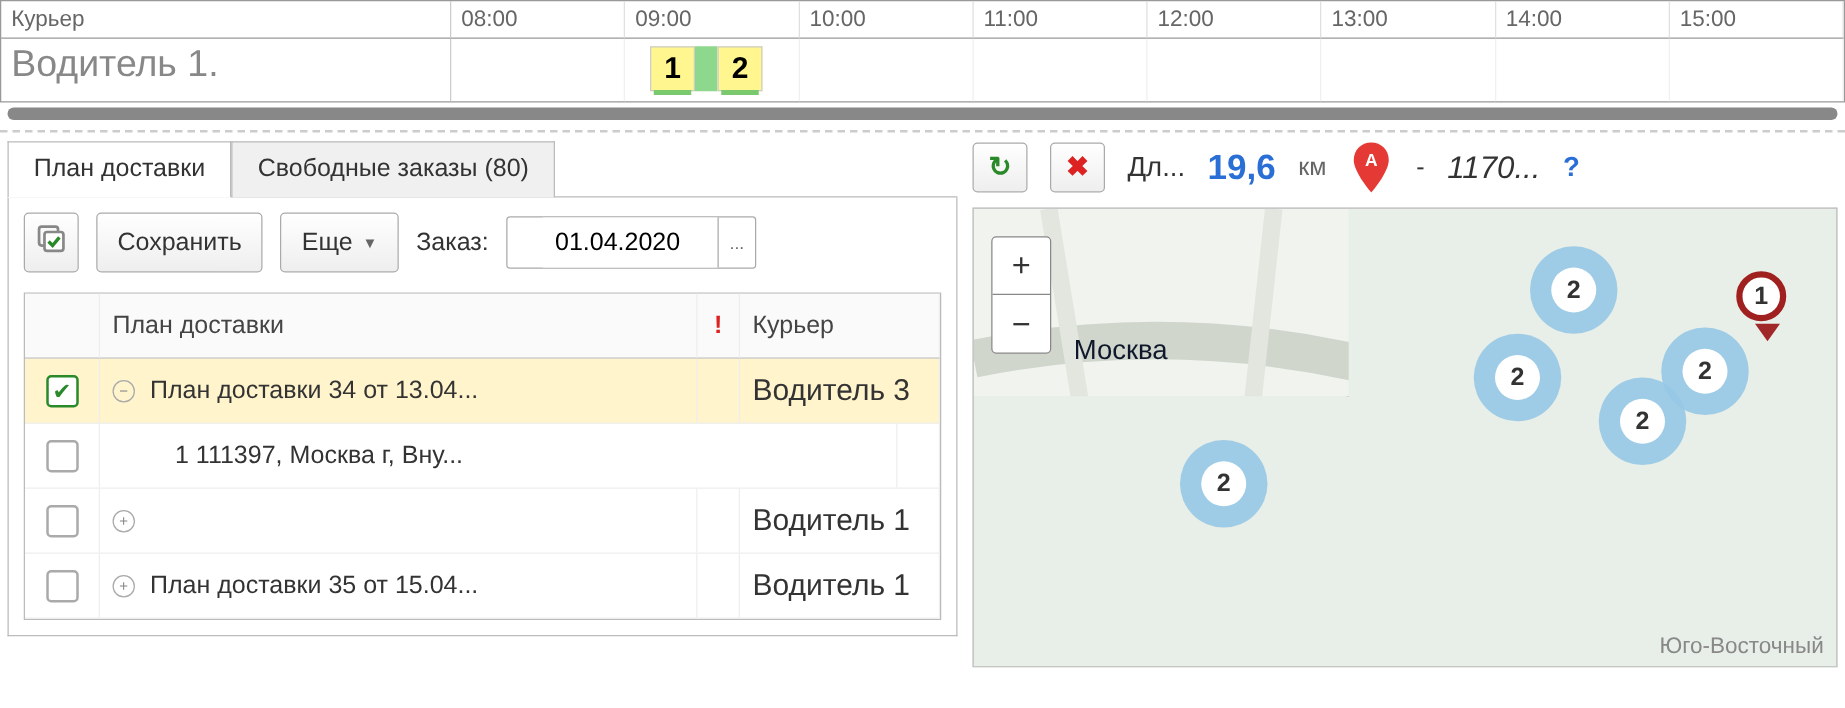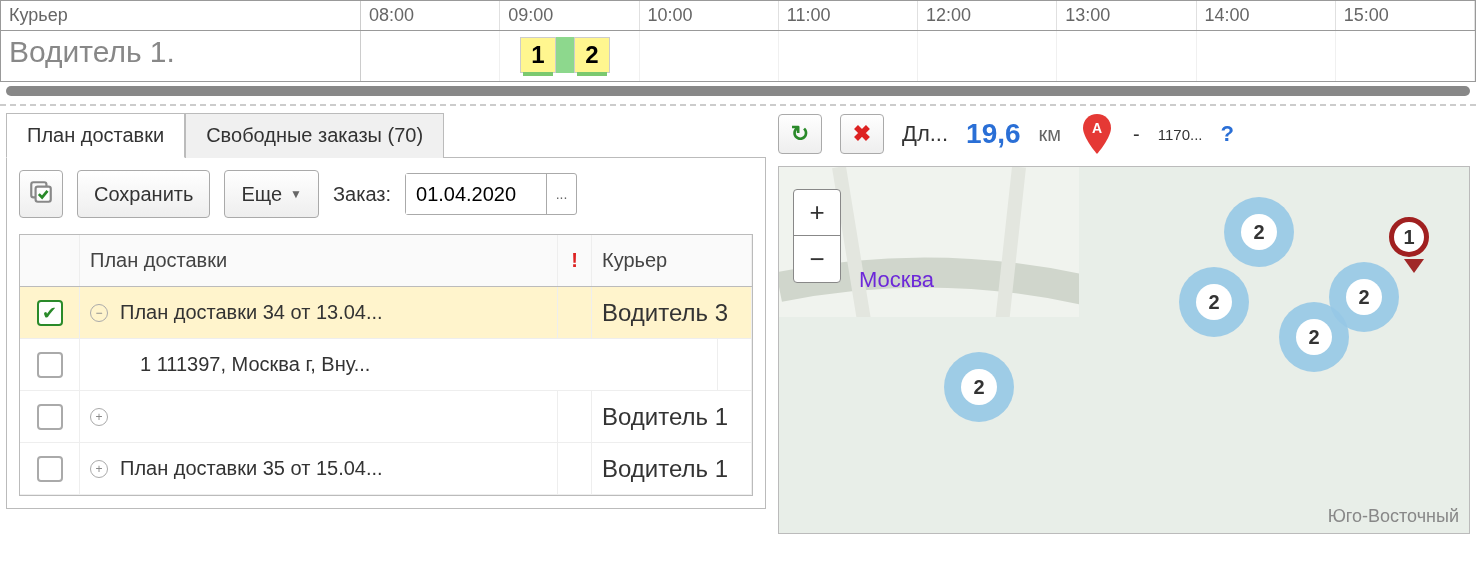--- a/index.html
+++ b/index.html
@@ -34,21 +34,21 @@
 
 .panel-body { border: 1px solid #bbb; border-top: none; padding: 12px; }
 
 
 .toolbar { display: flex; align-items: center; gap: 14px; margin-bottom: 16px; }
 .btn { border: 1px solid #aaa; background: linear-gradient(#fff,#eee); height: 48px; padding: 0 16px; display: flex; align-items: center; justify-content: center; font-size: 20px; color: #333; border-radius: 4px; cursor: pointer; }
 .btn.sq { width: 44px; padding: 0; }
 .btn.sm { height: 40px; }
 .chev { font-size: 12px; margin-left: 8px; color: #666; }
 .tb-label { font-size: 20px; color: #333; }
-.date-wrap { display:flex; align-items:center; border: 1px solid #aaa; height: 42px; border-radius: 3px; }
+.date-wrap { display:flex; align-items:center; border: 1px solid #aaa; height: 42px; border-radius: 3px; padding-left: 28px; }
 .date-input { border: none; padding: 0 10px; height: 100%; font-size: 20px; width: 140px; }
 .date-more { border-left: 1px solid #aaa; width: 30px; height:100%; display:flex; align-items:center; justify-content:center; color:#666; }
 
 
 .table { border: 1px solid #bbb; }
 .thead, .trow { display: flex; align-items: center; height: 52px; }
 .thead { border-bottom: 1px solid #bbb; background: #fafafa; }
 .trow { border-bottom: 1px solid #eee; }
 .trow.selected { background: #fff4cc; }
 .cell { padding: 0 10px; overflow: hidden; white-space: nowrap; text-overflow: ellipsis; border-right: 1px solid #eee; display:flex; align-items:center; height:100%; }
@@ -61,32 +61,32 @@
 .chk { width: 26px; height: 26px; border: 2px solid #aaa; border-radius: 4px; background:#fff; display:flex; align-items:center; justify-content:center; }
 .chk.checked { border-color: #2a8a2a; color:#2a8a2a; }
 .alert-icon { color: #d22; font-weight: bold; font-size: 20px; }
 
 
 .rtool { display:flex; align-items:center; gap: 18px; margin-bottom: 10px; }
 .rtool .lbl { font-size: 22px; color:#333; }
 .rtool .val { font-size: 28px; color:#2a6fd6; font-weight: bold; }
 .rtool .unit { font-size: 20px; color:#666; }
 .rtool .dash { color:#333; font-size: 20px; }
-.rtool .code { font-size: 15px; }
+.rtool .code { font-size: 25px; font-style: italic; }
 .rtool .help { color:#2a6fd6; font-size: 22px; font-weight:bold; }
 .pin { width:36px; height:44px; position:relative; }
 .pin svg { width:100%; height:100%; }
 
 
 .map { border: 1px solid #bbb; height: 368px; position: relative; overflow:hidden; background: #e8eee8; }
 .map-bg { position:absolute; inset:0; }
 .zoom { position:absolute; left:14px; top:22px; border:1px solid #888; border-radius:4px; background:#fff; }
 .zoom div { width:46px; height:46px; display:flex; align-items:center; justify-content:center; font-size:26px; border-bottom:1px solid #888; cursor:pointer; }
 .zoom div:last-child { border-bottom:none; }
-.mlabel { position:absolute; font-size:22px; color:#6d28d9; font-weight:500; }
+.mlabel { position:absolute; font-size:22px; color:#0f172a; font-weight:500; }
 .route { position:absolute; inset:0; }
 .cluster { position:absolute; width:70px; height:70px; border-radius:50%; background: rgba(150,200,230,0.9); display:flex; align-items:center; justify-content:center; }
 .cluster .inner { width:36px; height:36px; border-radius:50%; background:#fff; display:flex; align-items:center; justify-content:center; font-size:20px; font-weight:bold; }
 .point1 { position:absolute; width:40px; height:40px; border: 5px solid #a02020; border-radius:50%; background:#fff; display:flex; align-items:center; justify-content:center; font-size:20px; font-weight:bold; }
 .tri { position:absolute; width:0; height:0; border-left:10px solid transparent; border-right:10px solid transparent; border-top:14px solid #a02828; }
 
 
 .ico-refresh { color: #2a8a2a; font-size: 22px; font-weight:bold; }
 .ico-x { color: #d22; font-size: 22px; font-weight:bold; }
 .ico-copy svg { width:26px; height:26px; }
@@ -126,21 +126,21 @@
     </div>
   </div>
 </div>
 <div class="scrub"></div>
 <div class="dash-sep"></div>
 
 <div class="lower">
   <div class="panel-left">
     <div class="tabs">
       <div class="tab active">План доставки</div>
-      <div class="tab">Свободные заказы (70)</div>
+      <div class="tab">Свободные заказы (80)</div>
     </div>
     <div class="panel-body">
       <div class="toolbar">
         <div class="btn sq">
           <span class="ico-copy">
             <svg viewBox="0 0 24 24">
                 <rect x="3" y="3" width="14" height="14" rx="2" fill="none" stroke="#888" stroke-width="2"></rect>
                 <rect x="7" y="7" width="14" height="14" rx="2" fill="#fff" stroke="#888" stroke-width="2"></rect>
                 <path d="M10 14 l3 3 l5 -6" stroke="#2a8a2a" stroke-width="2.5" fill="none"></path>
               </svg>

